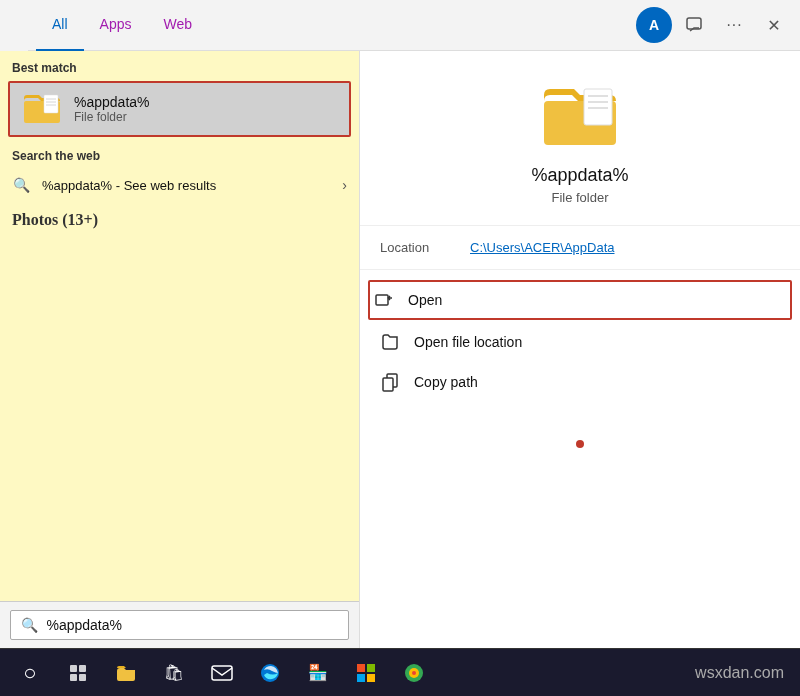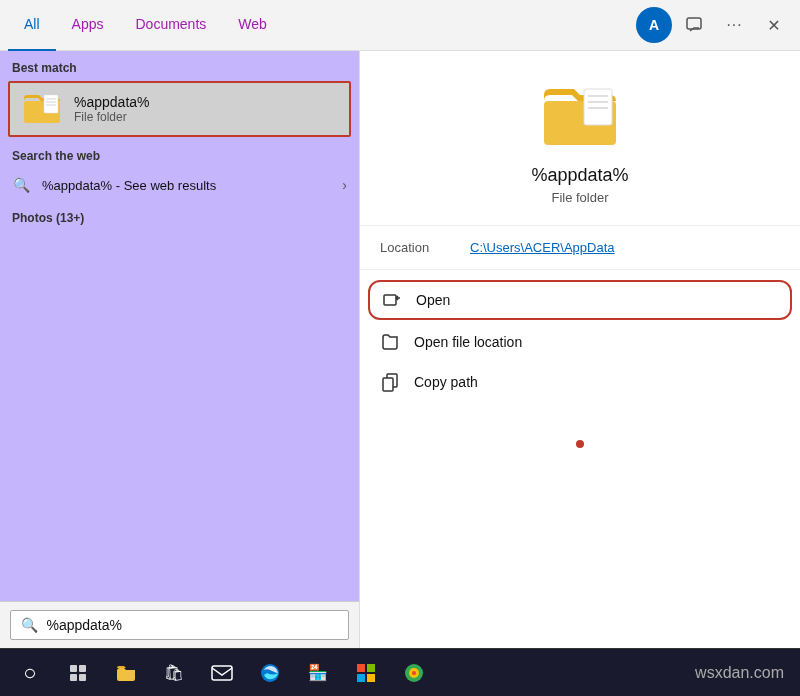--- a/index.html
+++ b/index.html
@@ -15,20 +15,21 @@
 
     
     .top-nav {
       display: flex;
       align-items: center;
       background: #f3f3f3;
       border-bottom: 1px solid #ddd;
       height: 51px;
       padding: 0 8px;
       flex-shrink: 0;
+      margin-left: 28px;
     }
     .nav-tab {
       padding: 0 16px;
       height: 51px;
       display: flex;
       align-items: center;
       font-size: 14px;
       color: #a21caf;
       cursor: pointer;
       border-bottom: 2px solid transparent;
@@ -78,21 +79,21 @@
     
     .main-content {
       display: flex;
       flex: 1;
       overflow: hidden;
     }
 
     
     .left-panel {
       width: 360px;
-      background: #c4b5fd;
+      background: #fef9c3;
       display: flex;
       flex-direction: column;
       flex-shrink: 0;
       border-right: 1px solid #ddd;
     }
 
     .section-label {
       font-size: 12px;
       font-weight: 600;
       color: #333;
@@ -160,24 +161,25 @@
       color: #111;
       flex: 1;
     }
     .search-web-arrow {
       font-size: 14px;
       color: #555;
     }
 
     
     .photos-label {
-      font-size: 12px;
+      font-size: 16px;
       font-weight: 600;
       color: #333;
       padding: 8px 12px 4px 12px;
+      font-family: Liberation Serif, serif;
     }
 
     .left-panel-spacer { flex: 1; }
 
     
     .search-box-container {
       border-top: 1px solid #ccc;
       padding: 8px 10px;
       background: #f3f3f3;
     }
@@ -270,22 +272,22 @@
       padding: 10px 20px;
       gap: 14px;
       cursor: pointer;
       font-size: 14px;
       color: #111;
     }
 
     .action-item.highlighted {
       border: 2px solid #c0392b;
       margin: 2px 8px;
-      padding: 8px 12px;
-      border-radius: 12px;
+      padding: 8px 4px;
+      border-radius: 2px;
     }
 
     .action-icon {
       width: 20px;
       height: 20px;
       display: flex;
       align-items: center;
       justify-content: center;
       font-size: 16px;
       color: #333;
@@ -329,21 +331,20 @@
       font-size: 10px;
       margin-left: 2px;
     }
   </style>
 </head>
 <body>
 
 <div class="top-nav">
   <div class="nav-tab active">All</div>
   <div class="nav-tab">Apps</div>
-  <div class="nav-tab">Documents</div>
   <div class="nav-tab">Web</div>
   <div class="nav-spacer"></div>
   <div class="nav-controls">
     <div class="nav-btn">A</div>
     <div class="nav-icon-btn">
       <svg width="18" height="18" viewBox="0 0 18 18" fill="none">
         <rect x="2" y="2" width="14" height="11" rx="2" stroke="#555" stroke-width="1.5" fill="none"></rect>
         <path d="M5 15l4-3h5" stroke="#555" stroke-width="1.5" fill="none"></path>
       </svg>
     </div>

